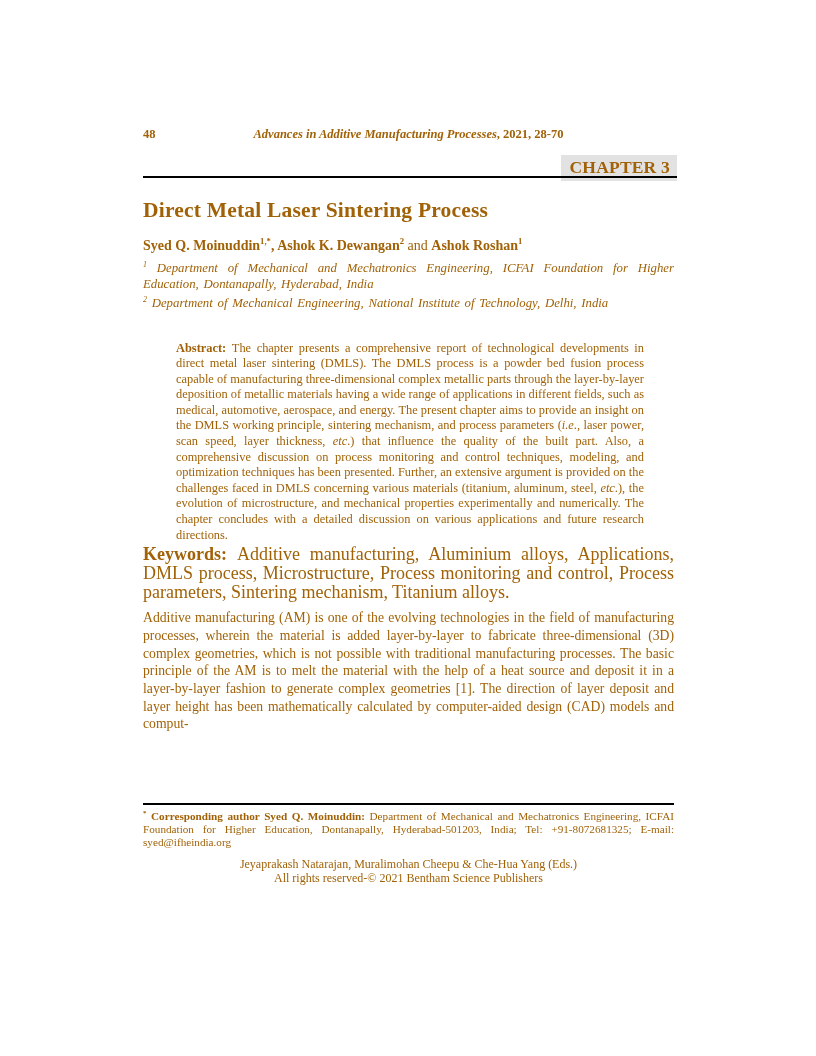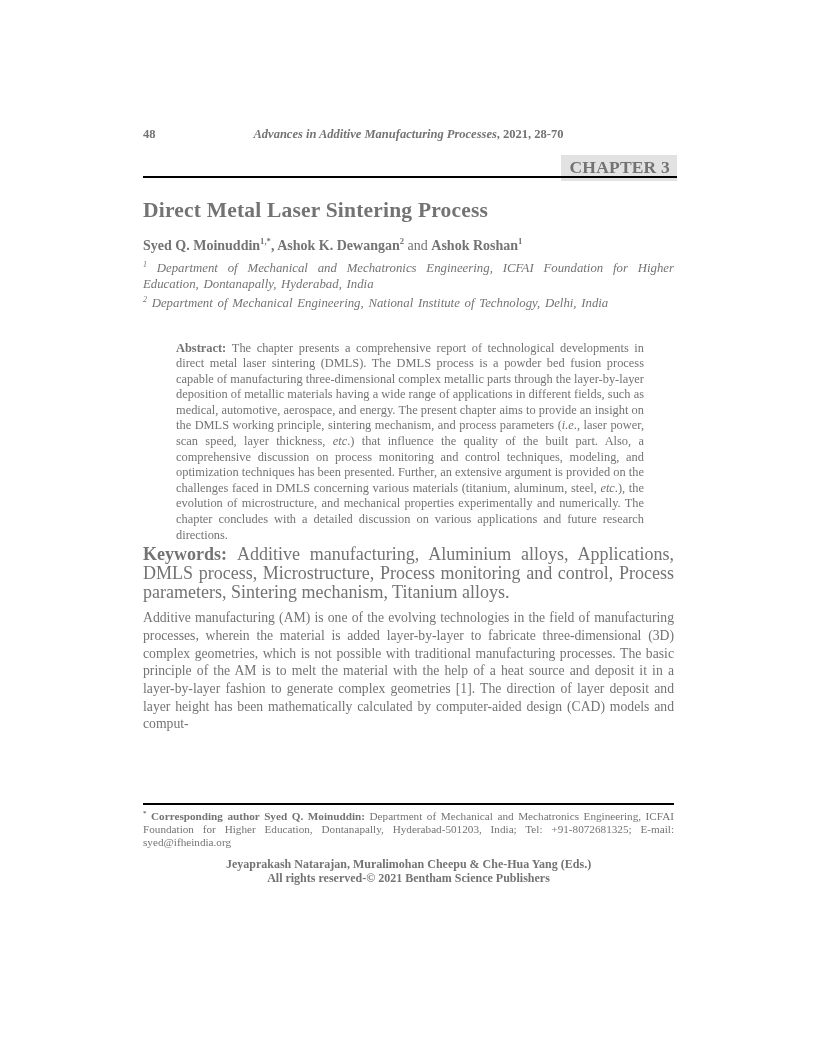--- a/index.html
+++ b/index.html
@@ -3,21 +3,21 @@
 <meta charset="utf-8">
 <style>
   html, body { margin: 0; padding: 0; background: #ffffff; }
   .page {
     position: relative;
     width: 816px;
     height: 1056px;
     box-sizing: border-box;
     margin: 0 auto;
     background: #ffffff;
-    color: #737373;
+    color: #a16207;
     font-family: "Liberation Serif", "DejaVu Serif", serif;
     padding: 126px 142px 0 143px;
     overflow: hidden;
   }
   .b { font-weight: bold; text-align: center; }
   .i { font-style: italic; }
   sup { font-size: 0.62em; line-height: 0; vertical-align: super; }
 
   .running-head {
     position: relative;
@@ -101,21 +101,21 @@
   .footnote-rule { height: 1.5px; background: #000; }
   .footnote {
     margin: 5px 0 0;
     font-size: 11.2px;
     line-height: 13.3px;
     text-align: justify;
   }
   .editors {
     margin: 9px 0 0;
     text-align: center;
-    font-weight: bold;
+    font-weight: normal;
     font-size: 12px;
     line-height: 13.8px;
   }
 </style>
 </head>
 <body>
 
 <div class="page">
 
   <div class="running-head">

